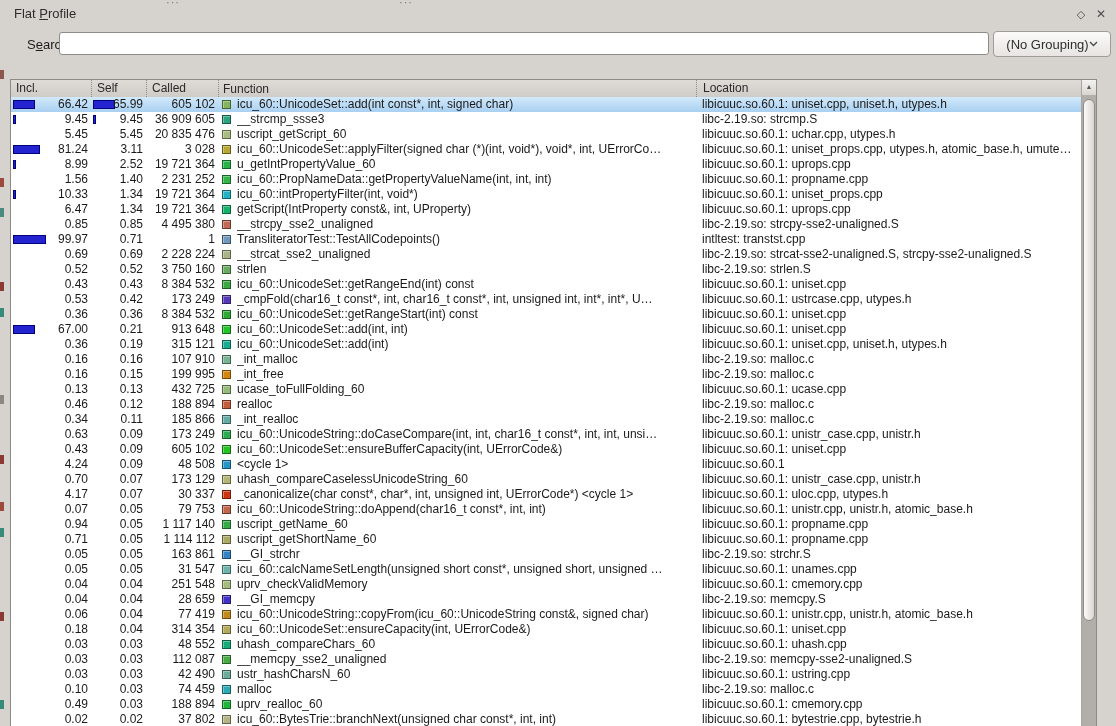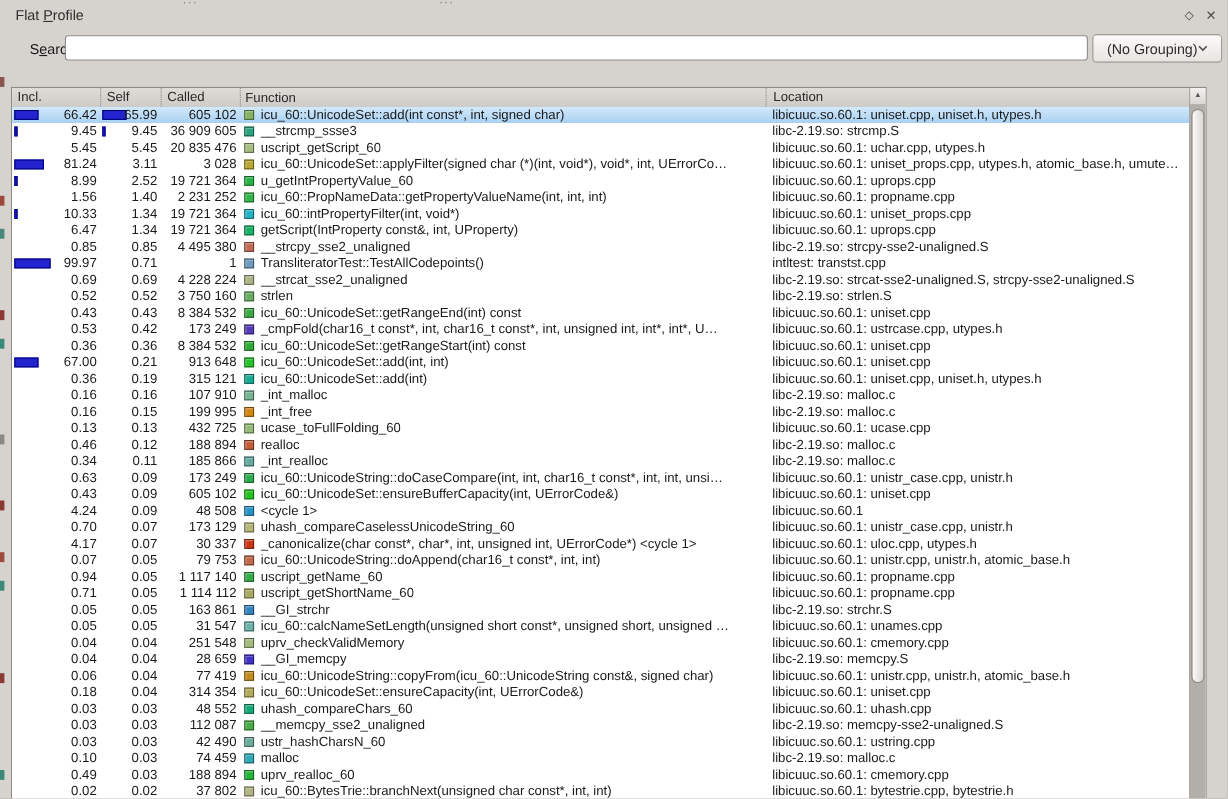--- a/index.html
+++ b/index.html
@@ -314,21 +314,21 @@
         <div class="row">
       <div class="cell c-incl">
 
         <span class="num">0.69</span>
       </div>
       <div class="cell c-self">
 
         <span class="num">0.69</span>
       </div>
       <div class="cell c-called">
-        <span class="num">4 228 224</span>
+        <span class="num">2 228 224</span>
       </div>
       <div class="cell c-func">
         <span class="fn-icon" style="background: rgb(170, 181, 135);"></span>
         <span class="fn-text">__strcat_sse2_unaligned</span>
       </div>
       <div class="cell c-loc">
         <span>libc-2.19.so: strcat-sse2-unaligned.S, strcpy-sse2-unaligned.S</span>
       </div>
     </div>
         <div class="row">

